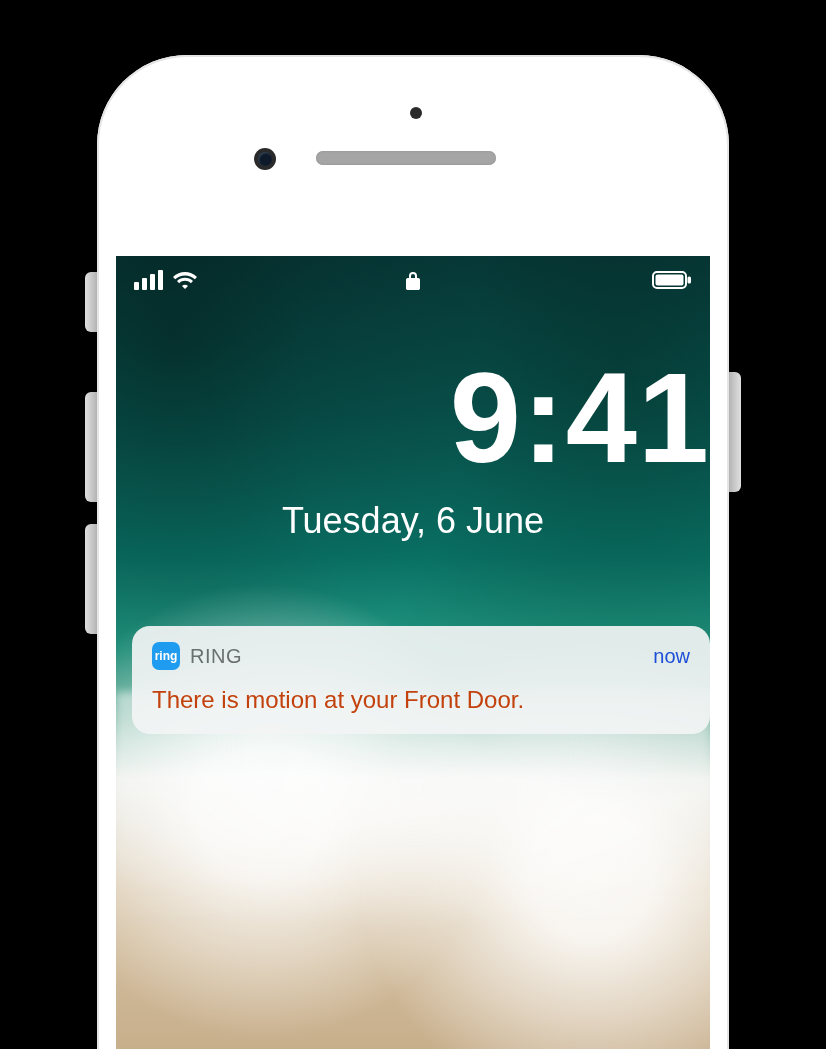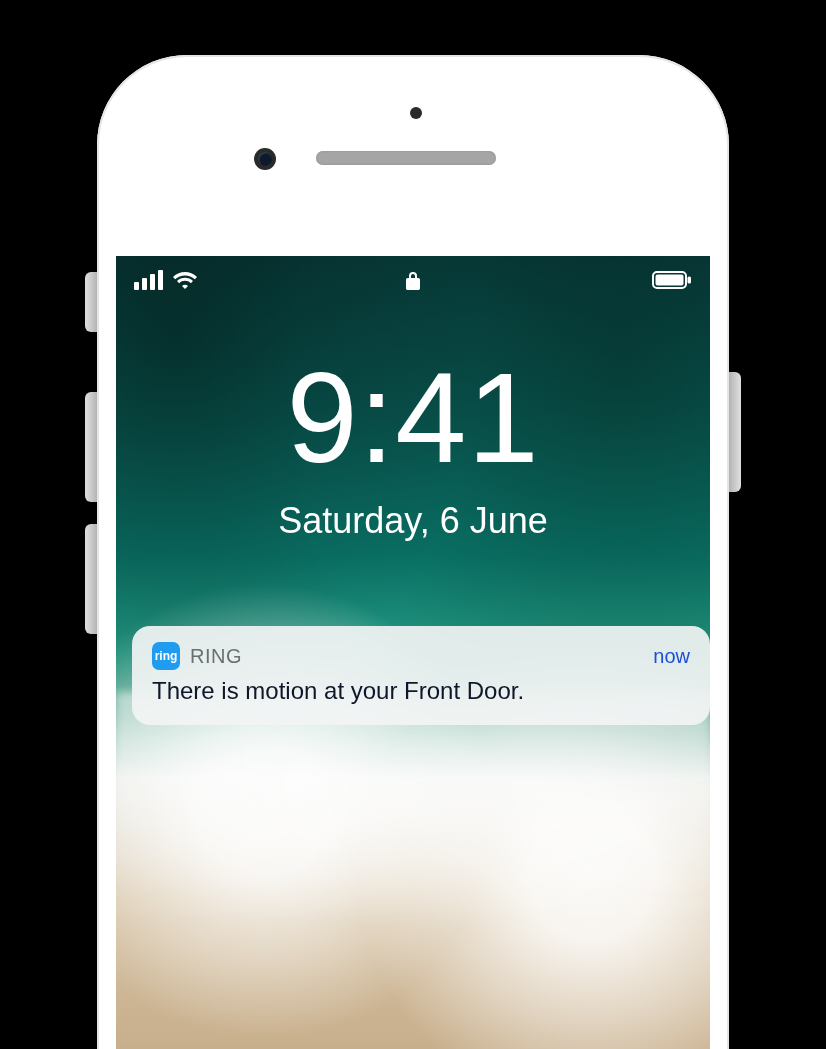--- a/index.html
+++ b/index.html
@@ -55,31 +55,31 @@
     .signal span { display: block; width: 5px; background: #fff; border-radius: 1px; }
     .signal span:nth-child(1){ height: 8px; }
     .signal span:nth-child(2){ height: 12px; }
     .signal span:nth-child(3){ height: 16px; }
     .signal span:nth-child(4){ height: 20px; }
 
     .wifi svg, .lock svg, .battery svg { display: block; }
 
     
     .clock { position: absolute; width: 100%; top: 98px; text-align: center; color: #fff; }
-    .clock .time { font-size: 128px; font-weight: 400; letter-spacing: 1px; line-height: 1; }
+    .clock .time { font-size: 128px; font-weight: 700; letter-spacing: 1px; line-height: 1; text-align: right; }
     .clock .date { margin-top: 18px; font-size: 36px; font-weight: 400; }
 
     
     .notif { position: absolute; left: 16px; right: 0; top: 370px; border-radius: 18px; padding: 16px 20px 20px 20px;
       background: rgba(242,244,244,.92); backdrop-filter: blur(6px); -webkit-backdrop-filter: blur(6px); }
     .notif-head { display: flex; align-items: center; }
     .notif-icon { width: 28px; height: 28px; border-radius: 7px; background: #1f9cf0; color:#fff; display:flex; align-items:center; justify-content:center; font-size: 12px; font-weight:600; }
     .notif-app  { margin-left: 10px; color: #6a7070; font-size: 20px; letter-spacing: .5px; }
     .notif-time { margin-left: auto; color: #1d4ed8; font-size: 20px; }
-    .notif-msg  { margin-top: 7px; color: #0f172a; font-size: 24px; }
+    .notif-msg  { margin-top: 16px; color: #c2410c; font-size: 24px; }
     .notif-msg-inner { text-align: left; }
   </style>
 </head>
 <body>
 
 <div class="stage">
 
   <div class="btn-mute"></div>
   <div class="btn-vol1"></div>
   <div class="btn-vol2"></div>
@@ -120,21 +120,21 @@
         <svg width="40" height="20" viewBox="0 0 40 20">
           <rect x="1" y="2" width="33" height="16" rx="4" ry="4" fill="none" stroke="#fff" stroke-width="2"></rect>
           <rect x="35.5" y="6.5" width="3.5" height="7" rx="1.5" fill="#fff"></rect>
           <rect x="3.5" y="4.5" width="28" height="11" rx="2" fill="#fff"></rect>
         </svg>
       </div>
     </div>
 
     <div class="clock">
       <div class="time">9:41</div>
-      <div class="date">Saturday, 6 June</div>
+      <div class="date">Tuesday, 6 June</div>
     </div>
 
     <div class="notif">
       <div class="notif-head">
         <div class="notif-icon">
           <span>ring</span>
         </div>
         <div class="notif-app">RING</div>
         <div class="notif-time">now</div>
       </div>

